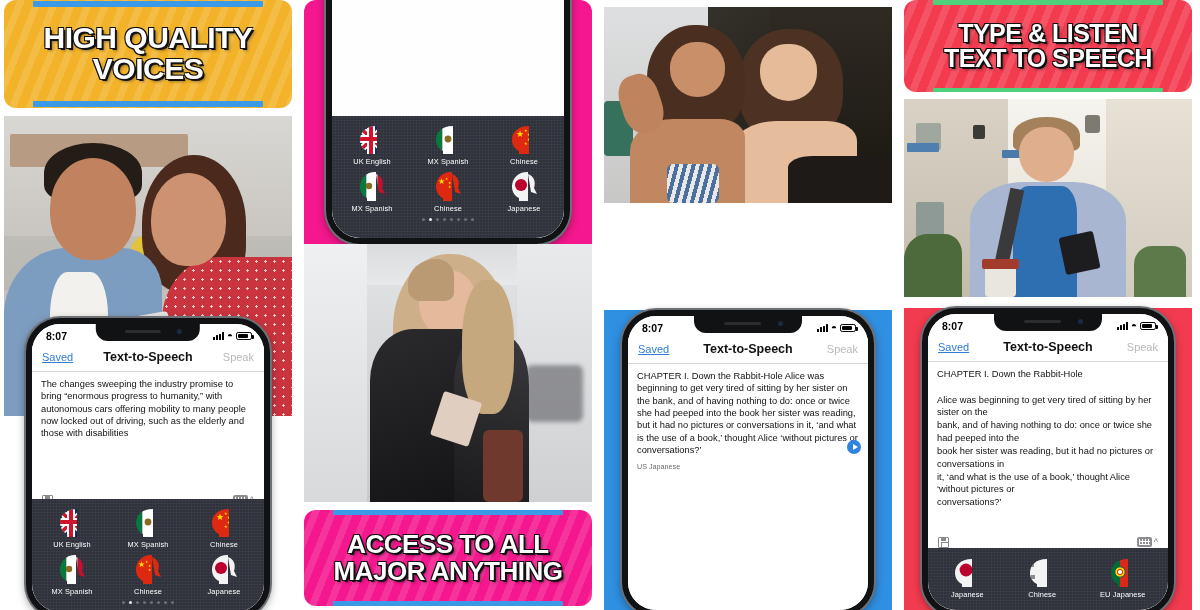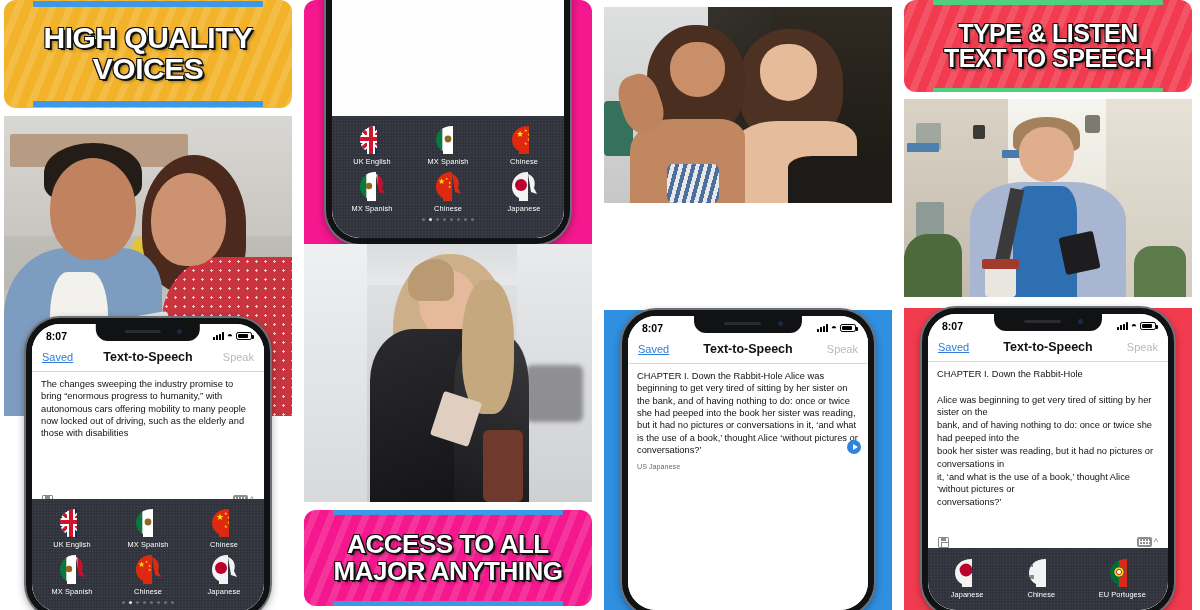--- a/index.html
+++ b/index.html
@@ -810,21 +810,21 @@
                       </clipPath>
                     </defs>
                 <g clip-path="url(#h4C)">
                       <rect width="14" height="32" x="0" fill="#046a38"></rect>
                       <rect width="20" height="32" x="14" fill="#da291c"></rect>
                       <circle cx="14" cy="16" r="5.2" fill="#ffd100" stroke="#046a38" stroke-width="1"></circle>
                       <circle cx="14" cy="16" r="2.6" fill="#fff" stroke="#da291c" stroke-width="1"></circle>
                     </g>
                   </svg>
               </span>
-              <span class="lbl">EU Portugese</span>
+              <span class="lbl">EU Japanese</span>
             </div>
           </div>
         </div>
       </div>
     </div>
   </div>
 
 </div>
 
 </body></html>

